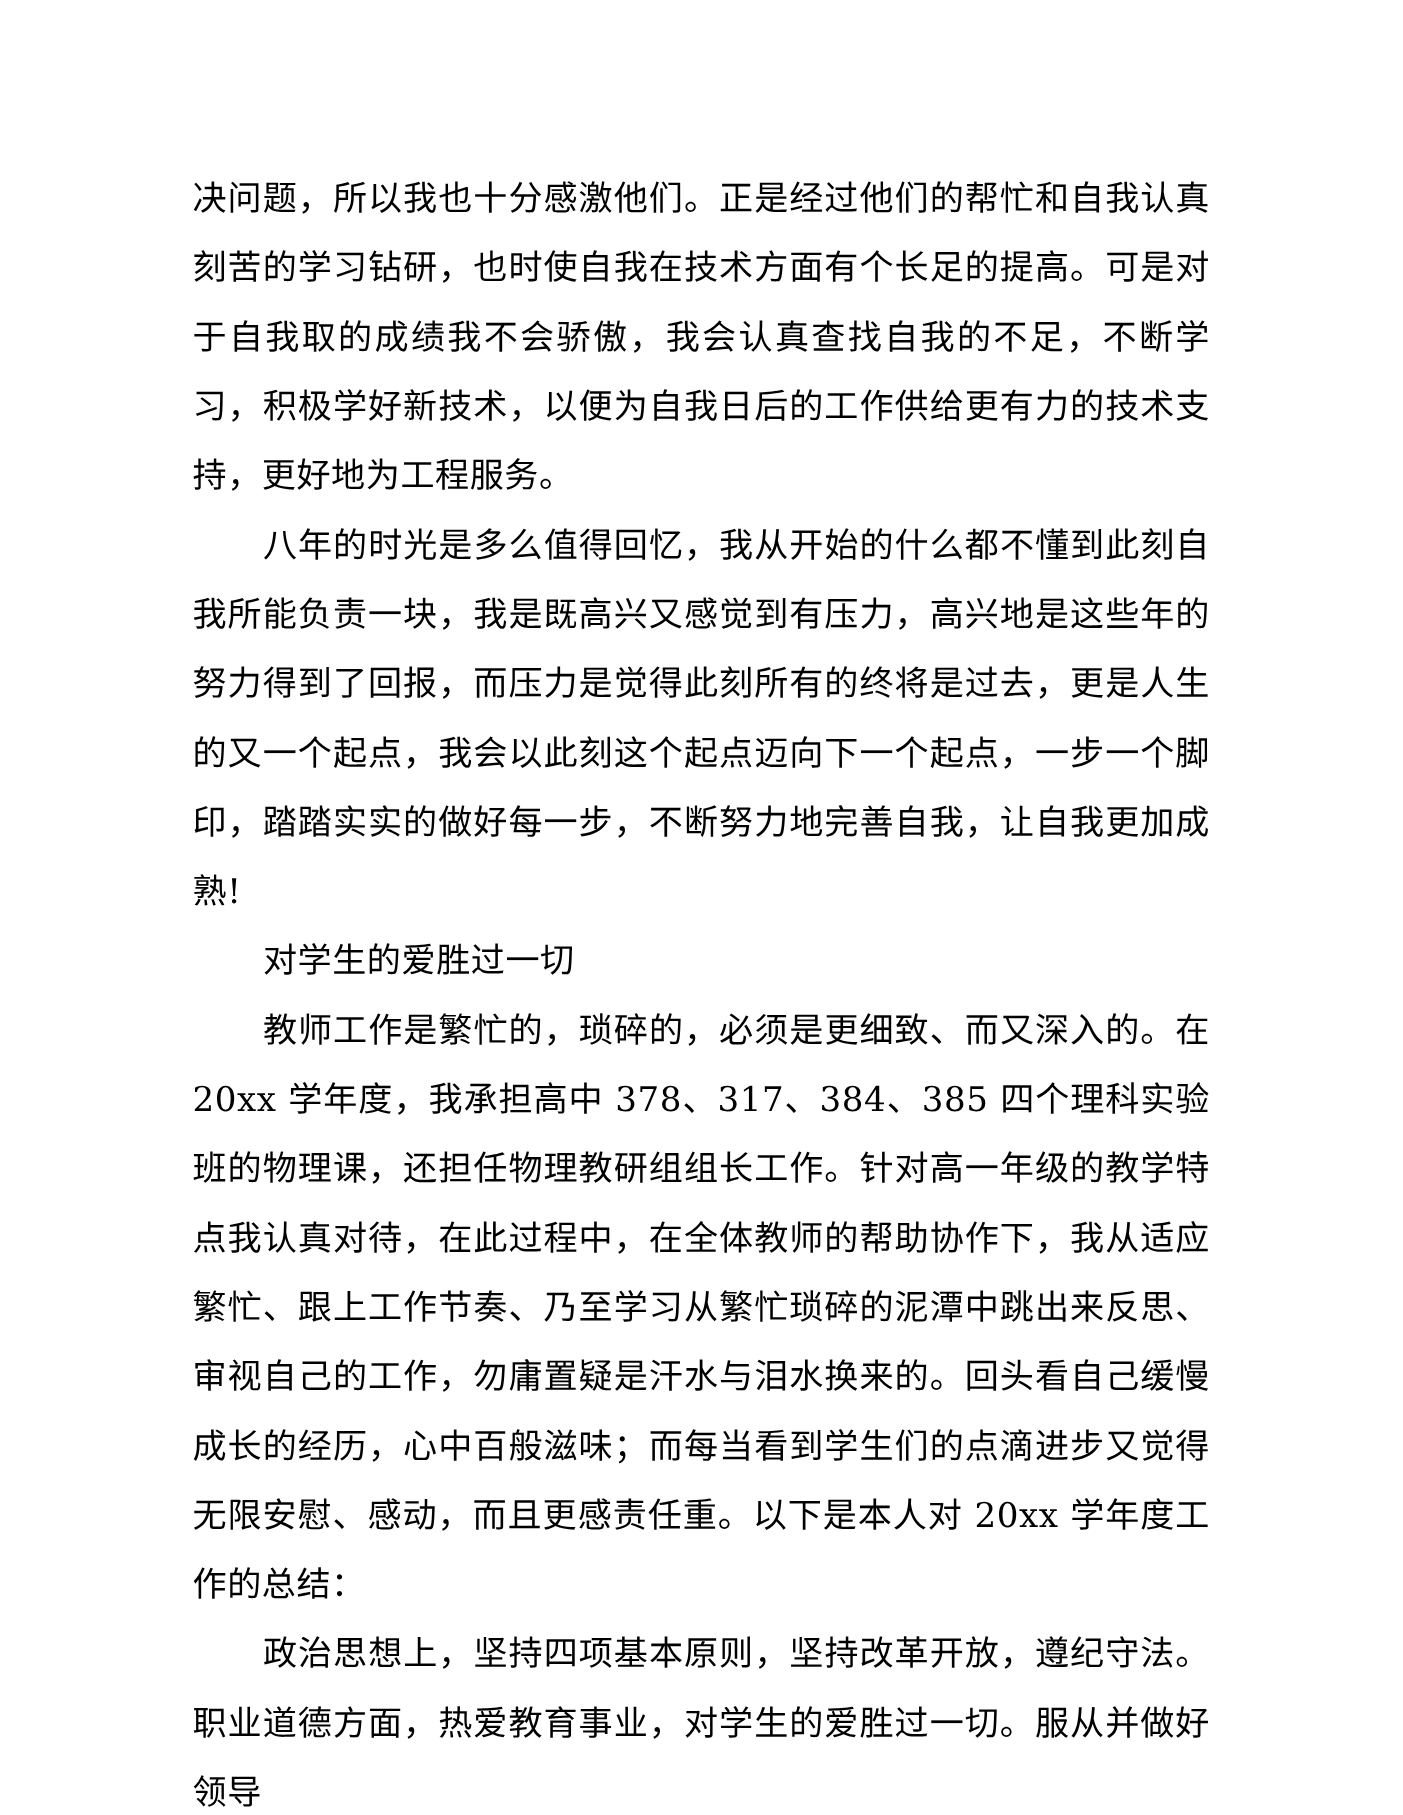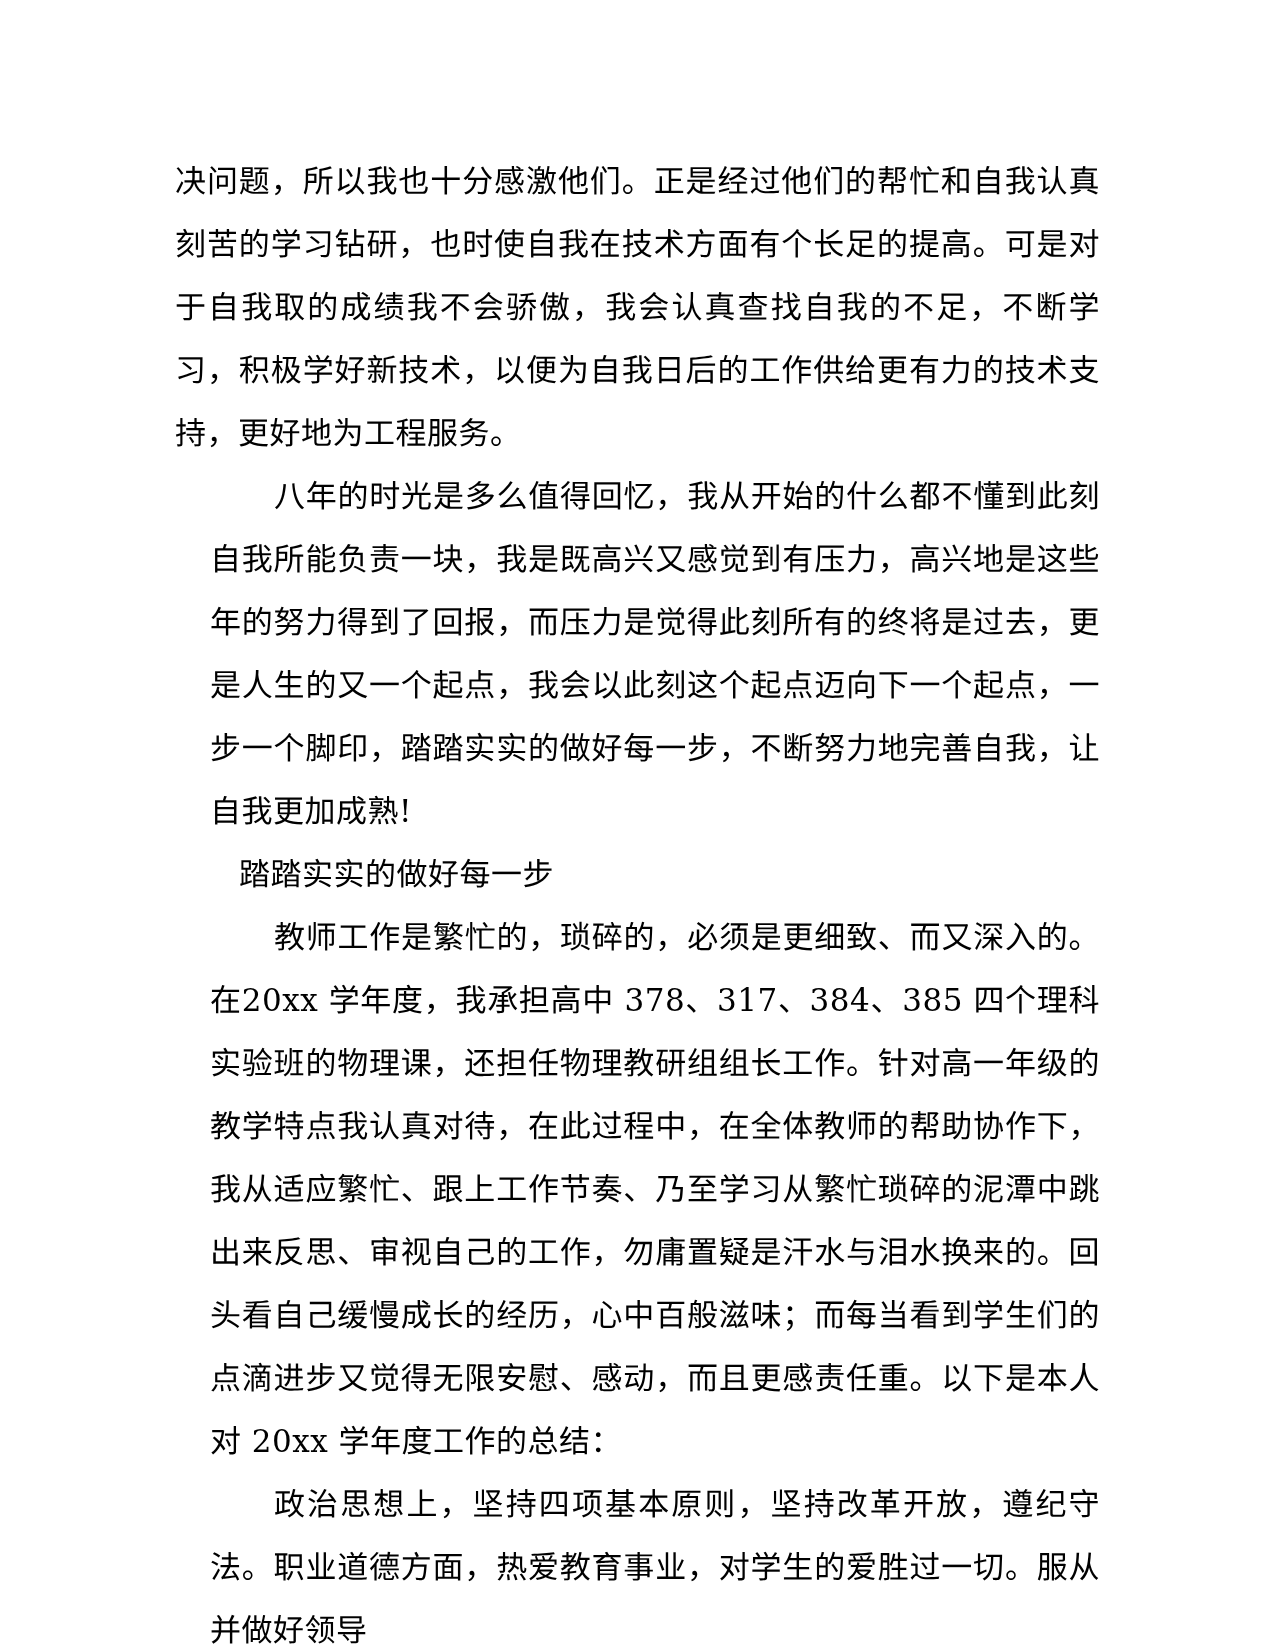--- a/index.html
+++ b/index.html
@@ -29,40 +29,39 @@
     margin: 0 0 0 0;
     font-size: 31px;
     line-height: 63px;
     text-align: justify;
     text-justify: inter-ideograph;
     letter-spacing: 0.5px;
     word-break: break-all;
   }
   p.indent {
     text-indent: 64px;
-    margin-left: 35px;
   }
   p.heading {
     margin: 0;
     font-size: 31px;
     line-height: 63px;
     text-indent: 64px;
     letter-spacing: 0.5px;
   }
 </style>
 </head>
 <body>
 
 <div class="page">
   <div class="doc-body">
 
     <p class="para">决问题，所以我也十分感激他们。正是经过他们的帮忙和自我认真刻苦的学习钻研，也时使自我在技术方面有个长足的提高。可是对于自我取的成绩我不会骄傲，我会认真查找自我的不足，不断学习，积极学好新技术，以便为自我日后的工作供给更有力的技术支持，更好地为工程服务。</p>
 
     <p class="para indent">八年的时光是多么值得回忆，我从开始的什么都不懂到此刻自我所能负责一块，我是既高兴又感觉到有压力，高兴地是这些年的努力得到了回报，而压力是觉得此刻所有的终将是过去，更是人生的又一个起点，我会以此刻这个起点迈向下一个起点，一步一个脚印，踏踏实实的做好每一步，不断努力地完善自我，让自我更加成熟!</p>
 
-    <p class="heading">踏踏实实的做好每一步</p>
+    <p class="heading">对学生的爱胜过一切</p>
 
     <p class="para indent">教师工作是繁忙的，琐碎的，必须是更细致、而又深入的。在20xx 学年度，我承担高中 378、317、384、385 四个理科实验班的物理课，还担任物理教研组组长工作。针对高一年级的教学特点我认真对待，在此过程中，在全体教师的帮助协作下，我从适应繁忙、跟上工作节奏、乃至学习从繁忙琐碎的泥潭中跳出来反思、审视自己的工作，勿庸置疑是汗水与泪水换来的。回头看自己缓慢成长的经历，心中百般滋味；而每当看到学生们的点滴进步又觉得无限安慰、感动，而且更感责任重。以下是本人对 20xx 学年度工作的总结：</p>
 
     <p class="para indent">政治思想上，坚持四项基本原则，坚持改革开放，遵纪守法。职业道德方面，热爱教育事业，对学生的爱胜过一切。服从并做好领导</p>
 
   </div>
 </div>
 
 </body></html>

